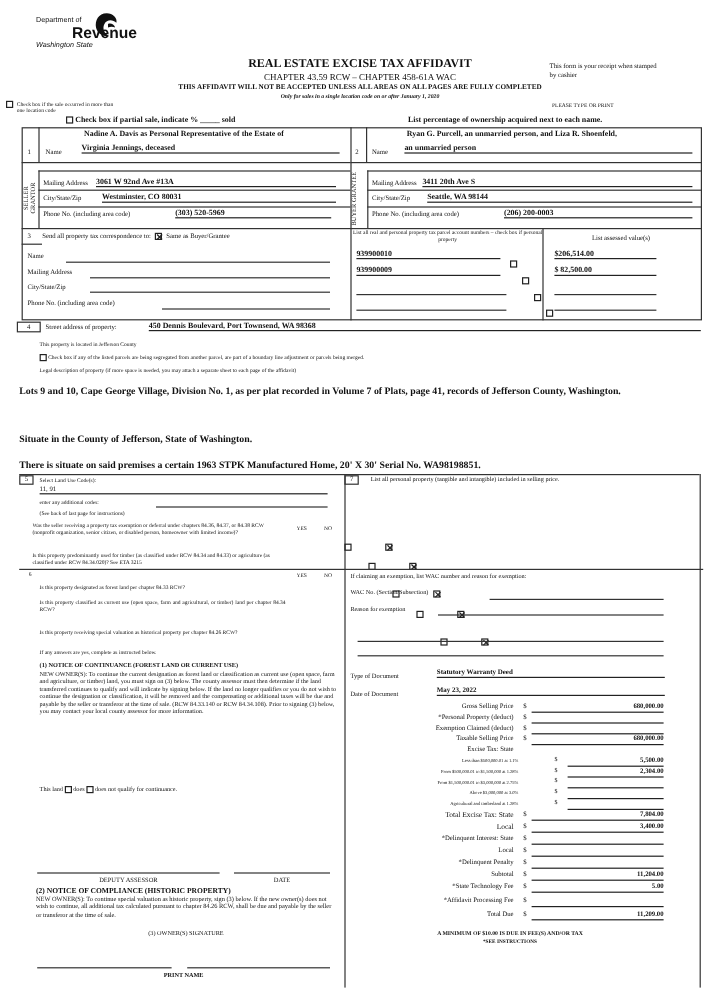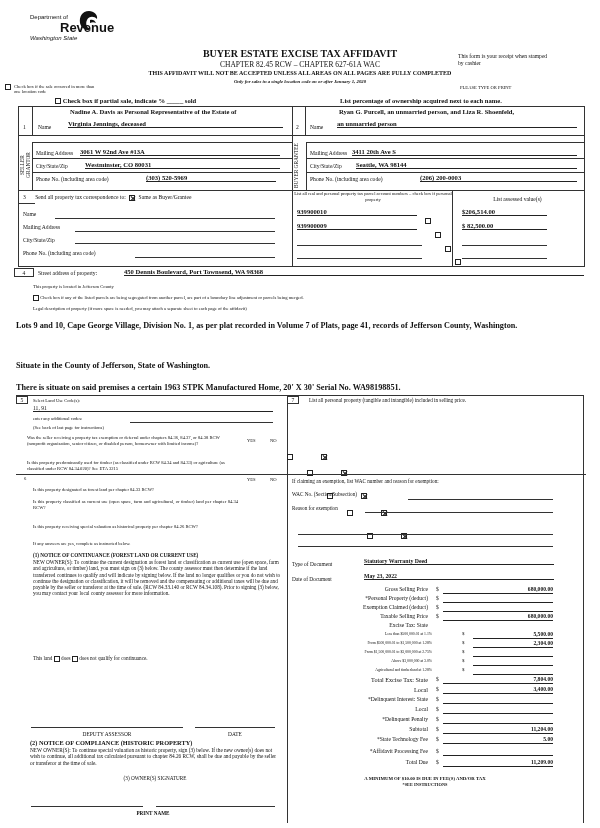--- a/index.html
+++ b/index.html
@@ -31,22 +31,22 @@
   <div class="abs bold" style="left:0;top:12px;font-family:'Liberation Sans',sans-serif;font-size:13px;padding-left:40px;">Revenue</div>
   <div class="abs" style="left:10px;top:27px;font-family:'Liberation Sans',sans-serif;font-size:6px;font-style:italic;">Washington State</div>
   <div class="abs" style="left:58px;top:2px;width:22px;height:22px;">
     <svg width="22" height="22" viewBox="0 0 22 22">
         <path d="M11 1 C4 1 1 7 2 13 C3 18 8 21 13 20 C9 18 7 14 9 10 C11 6 16 6 19 9 C20 5 16 1 11 1 Z" fill="#111"></path>
         <path d="M12 10 C14 9 17 10 18 13 C16 12 14 12 12 13 Z" fill="#111"></path>
       </svg>
   </div>
 </div>
 
-<div class="abs bold c" style="left:150px;top:48px;width:300px;font-size:10px;">BUYER ESTATE EXCISE TAX AFFIDAVIT</div>
-<div class="abs c" style="left:150px;top:60px;width:300px;font-size:7.5px;">CHAPTER 82.45 RCW – CHAPTER 627-61A WAC</div>
+<div class="abs bold c" style="left:150px;top:48px;width:300px;font-size:10px;">REAL ESTATE EXCISE TAX AFFIDAVIT</div>
+<div class="abs c" style="left:150px;top:60px;width:300px;font-size:7.5px;">CHAPTER 43.59 RCW – CHAPTER 458-61A WAC</div>
 <div class="abs bold c" style="left:60px;top:70px;width:480px;font-size:6px;">THIS AFFIDAVIT WILL NOT BE ACCEPTED UNLESS ALL AREAS ON ALL PAGES ARE FULLY COMPLETED</div>
 <div class="abs bold c" style="left:150px;top:79px;width:300px;font-size:4.8px;font-style:italic;">Only for sales in a single location code on or after January 1, 2020</div>
 <div class="abs sm" style="left:458px;top:53px;width:90px;line-height:7px;">This form is your receipt when stamped by cashier</div>
 <div class="abs xs" style="left:460px;top:85px;">PLEASE TYPE OR PRINT</div>
 
 <div class="abs xs" style="left:5px;top:84px;width:95px;line-height:5.4px;">
   <span class="cb" style="float:left;margin-right:3px;"></span>
   <span>Check box if the sale occurred in more than one location code</span>
 </div>
 <div class="abs md bold" style="left:55px;top:97px;">

